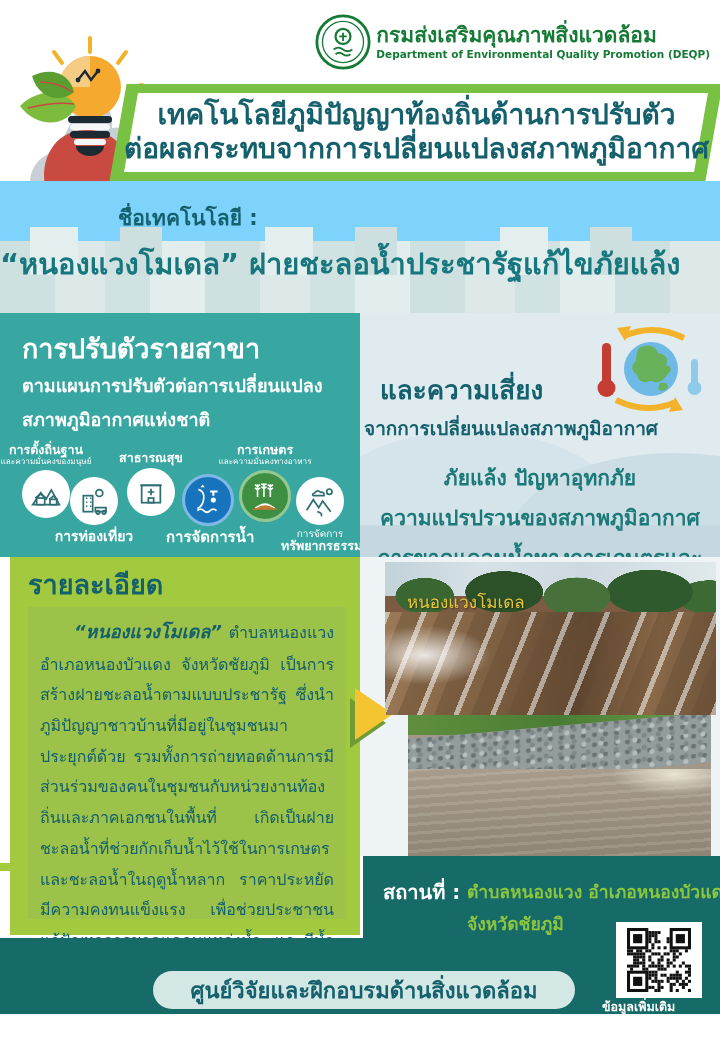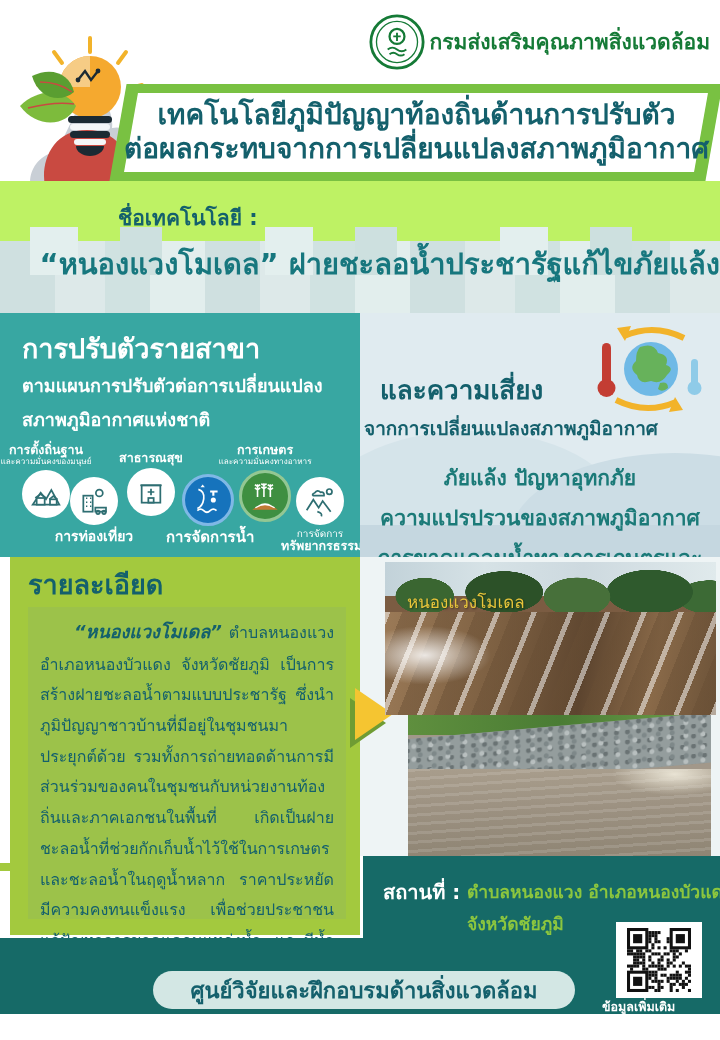--- a/index.html
+++ b/index.html
@@ -19,27 +19,27 @@
 
   
   .banner { position:absolute; left:118px; top:84px; width:596px; height:97px;
             background:#79C142; transform:skewX(-10deg); transform-origin:center; }
   .banner-inner { position:absolute; left:13px; right:13px; top:9px; bottom:9px; background:#fff;
                   display:flex; flex-direction:column; align-items:center; justify-content:center; }
   .banner-text { transform:skewX(10deg); text-align:center; color:#14606C; font-weight:bold;
                  font-size:28px; line-height:1.22; white-space:nowrap; }
 
   
-  .skyline { position:absolute; left:0; top:181px; width:720px; height:132px; background:#bef264; overflow:hidden; }
+  .skyline { position:absolute; left:0; top:181px; width:720px; height:132px; background:#7dd3fc; overflow:hidden; }
   .skyline-b1 { position:absolute; left:0; bottom:0; width:100%; height:72px;
      background:repeating-linear-gradient(90deg,#cfe0e0 0 55px,#dde9e9 55px 105px,#d0e2e1 105px 150px,#e2eeed 150px 205px); }
   .skyline-b2 { position:absolute; left:0; bottom:38px; width:100%; height:48px;
      background:repeating-linear-gradient(90deg,transparent 0 30px,#e3efee 30px 78px,transparent 78px 120px,#cde0df 120px 162px,transparent 162px 235px); }
   .tech-label { position:absolute; left:118px; top:20px; font-weight:bold; color:#14606C; font-size:21px; }
-  .tech-name  { position:absolute; left:0; top:60px; width:100%; text-align:right;
+  .tech-name  { position:absolute; left:0; top:60px; width:100%; text-align:left;
                 color:#17777E; font-weight:bold; font-size:29px; white-space:nowrap; }
 
   
   .col-left { position:absolute; left:0; top:313px; width:360px; height:244px; background:#38A7A2; color:#fff; }
   .al-title { position:absolute; left:22px; top:14px; font-size:27px; font-weight:bold; }
   .al-sub1  { position:absolute; left:22px; top:58px; font-size:18px; font-weight:bold; }
   .al-sub2  { position:absolute; left:22px; top:92px; font-size:18px; font-weight:bold; }
   .sector { position:absolute; text-align:center; color:#fff; }
   .sec-label { font-weight:bold; font-size:12.5px; line-height:1.15; white-space:nowrap; }
   .sec-sub   { font-size:8.2px; line-height:1.2; white-space:nowrap; }
@@ -142,20 +142,21 @@
         <circle cx="30" cy="30" r="28" fill="#fff" stroke="#157A36" stroke-width="3"></circle>
         <circle cx="30" cy="30" r="22" fill="none" stroke="#157A36" stroke-width="1.4"></circle>
         <circle cx="30" cy="24" r="8" fill="none" stroke="#157A36" stroke-width="2.4"></circle>
         <path d="M30 20 v9 M26 24 h8" stroke="#157A36" stroke-width="2" fill="none"></path>
         <path d="M20 38 q5 -4 10 0 q5 4 10 0" stroke="#157A36" stroke-width="2" fill="none"></path>
         <path d="M22 43 q4 -3 8 0 q4 3 8 0" stroke="#157A36" stroke-width="2" fill="none"></path>
       </svg>
     </div>
     <div class="logo-text">
       <div class="logo-th">กรมส่งเสริมคุณภาพสิ่งแวดล้อม</div>
+      <div class="logo-en">Department of Environmental Quality Promotion (DEQP)</div>
     </div>
   </div>
 
   <div class="pin-graphic">
     <svg viewBox="0 0 170 290">
       <path d="M52 122 C30 128 22 152 33 168 C20 184 26 208 44 208 C38 228 52 242 66 236 C66 252 76 262 84 256 C82 276 90 284 84 288 C94 288 100 276 97 260 C102 240 94 220 99 200 C116 196 130 186 126 168 C144 160 146 136 130 128 C136 110 126 94 110 98 C112 80 100 64 88 70 C80 56 64 112 52 122 Z" fill="#C9CFD6"></path>
       <g stroke="#F2B32A" stroke-width="4" stroke-linecap="round">
         <line x1="88" y1="8" x2="88" y2="22"></line>
         <line x1="52" y1="22" x2="60" y2="33"></line>
         <line x1="124" y1="22" x2="116" y2="33"></line>

